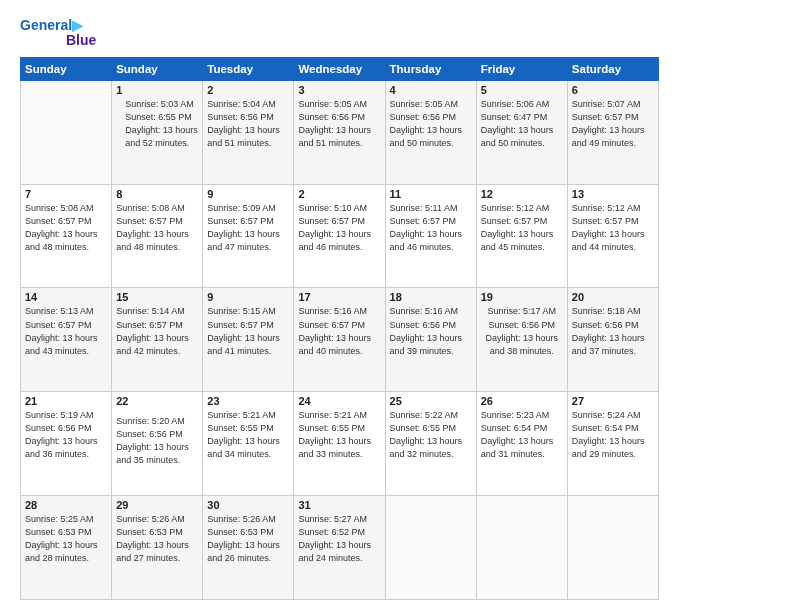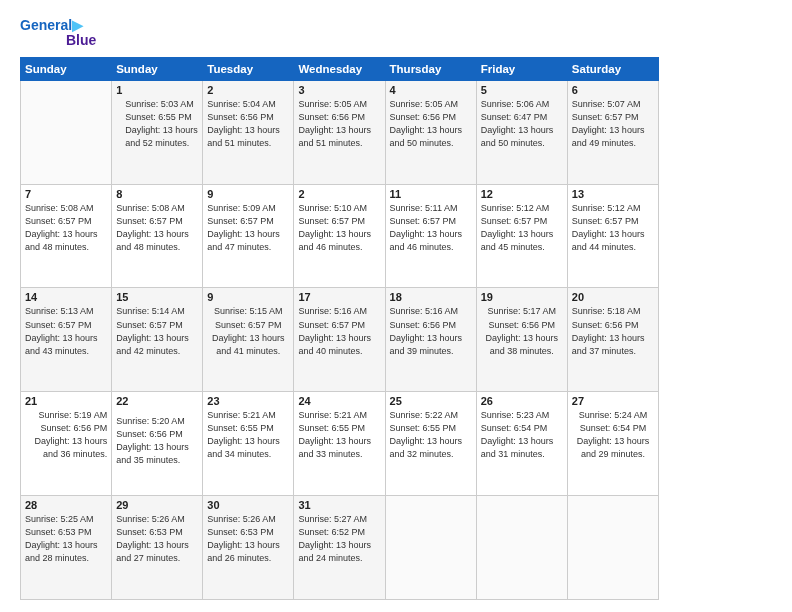--- a/index.html
+++ b/index.html
@@ -223,21 +223,21 @@
           </td>
           <td>
             <span class="day-num">15</span>
             <div class="day-info" style="white-space: pre-line;">Sunrise: 5:14 AM
 Sunset: 6:57 PM
 Daylight: 13 hours
 and 42 minutes.</div>
           </td>
           <td>
             <span class="day-num">9</span>
-            <div class="day-info" style="white-space: pre-line; text-align: center;">Sunrise: 5:15 AM
+            <div class="day-info" style="white-space: pre-line;">Sunrise: 5:15 AM
 Sunset: 6:57 PM
 Daylight: 13 hours
 and 41 minutes.</div>
           </td>
           <td>
             <span class="day-num">17</span>
             <div class="day-info" style="white-space: pre-line;">Sunrise: 5:16 AM
 Sunset: 6:57 PM
 Daylight: 13 hours
 and 40 minutes.</div>
@@ -260,21 +260,21 @@
             <span class="day-num">20</span>
             <div class="day-info" style="white-space: pre-line;">Sunrise: 5:18 AM
 Sunset: 6:56 PM
 Daylight: 13 hours
 and 37 minutes.</div>
           </td>
         </tr>
         <tr>
           <td>
             <span class="day-num">21</span>
-            <div class="day-info" style="white-space: pre-line; text-align: right;">Sunrise: 5:19 AM
+            <div class="day-info" style="white-space: pre-line;">Sunrise: 5:19 AM
 Sunset: 6:56 PM
 Daylight: 13 hours
 and 36 minutes.</div>
           </td>
           <td>
             <span class="day-num">22</span>
             <div class="day-info" style="white-space: pre-line; margin-top: 8px;">Sunrise: 5:20 AM
 Sunset: 6:56 PM
 Daylight: 13 hours
 and 35 minutes.</div>
@@ -302,21 +302,21 @@
           </td>
           <td>
             <span class="day-num">26</span>
             <div class="day-info" style="white-space: pre-line;">Sunrise: 5:23 AM
 Sunset: 6:54 PM
 Daylight: 13 hours
 and 31 minutes.</div>
           </td>
           <td>
             <span class="day-num">27</span>
-            <div class="day-info" style="white-space: pre-line; text-align: center;">Sunrise: 5:24 AM
+            <div class="day-info" style="white-space: pre-line;">Sunrise: 5:24 AM
 Sunset: 6:54 PM
 Daylight: 13 hours
 and 29 minutes.</div>
           </td>
         </tr>
         <tr>
           <td>
             <span class="day-num">28</span>
             <div class="day-info" style="white-space: pre-line;">Sunrise: 5:25 AM
 Sunset: 6:53 PM

